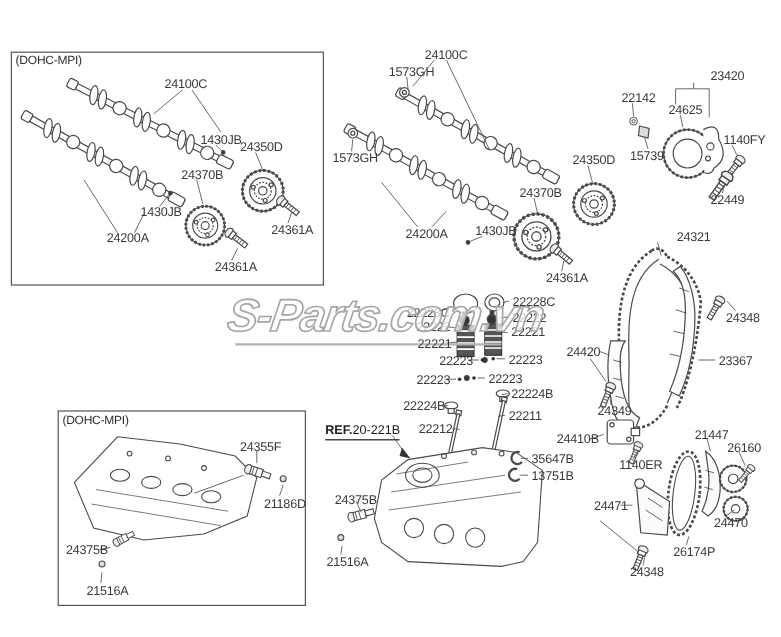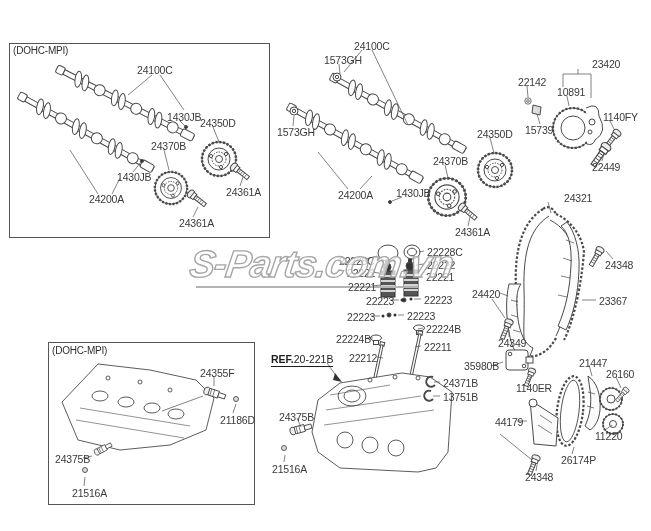--- a/index.html
+++ b/index.html
@@ -255,57 +255,57 @@
 <span class="lb" style="left:324px;top:55px">1573GH</span>
 <span class="lb" style="left:277px;top:127px">1573GH</span>
 <span class="lb" style="left:477px;top:129px">24350D</span>
 <span class="lb" style="left:433px;top:156px">24370B</span>
 <span class="lb" style="left:396px;top:188px">1430JB</span>
 <span class="lb" style="left:338px;top:190px">24200A</span>
 <span class="lb" style="left:455px;top:227px">24361A</span>
 
 <span class="lb" style="left:592px;top:59px">23420</span>
 <span class="lb" style="left:518px;top:77px">22142</span>
-<span class="lb" style="left:557px;top:87px">10891</span>
+<span class="lb" style="left:557px;top:87px">24625</span>
 <span class="lb" style="left:603px;top:112px">1140FY</span>
 <span class="lb" style="left:525px;top:125px">15739</span>
 <span class="lb" style="left:592px;top:162px">22449</span>
 
 <span class="lb" style="left:564px;top:193px">24321</span>
 <span class="lb" style="left:605px;top:260px">24348</span>
 <span class="lb" style="left:599px;top:296px">23367</span>
 <span class="lb" style="left:472px;top:289px">24420</span>
 <span class="lb" style="left:498px;top:338px">24349</span>
-<span class="lb" style="left:464px;top:361px">35980B</span>
+<span class="lb" style="left:464px;top:361px">24410B</span>
 <span class="lb" style="left:516px;top:383px">1140ER</span>
 
 <span class="lb" style="left:579px;top:358px">21447</span>
 <span class="lb" style="left:606px;top:369px">26160</span>
-<span class="lb" style="left:495px;top:417px">44179</span>
-<span class="lb" style="left:595px;top:431px">11220</span>
+<span class="lb" style="left:495px;top:417px">24471</span>
+<span class="lb" style="left:595px;top:431px">24470</span>
 <span class="lb" style="left:561px;top:455px">26174P</span>
 <span class="lb" style="left:525px;top:472px">24348</span>
 
 <span class="lb" style="left:427px;top:247px">22228C</span>
 <span class="lb" style="left:427px;top:260px">22222</span>
 <span class="lb" style="left:426px;top:272px">22221</span>
 <span class="lb" style="left:339px;top:256px">22228C</span>
 <span class="lb" style="left:347px;top:268px">22222</span>
 <span class="lb" style="left:348px;top:282px">22221</span>
 <span class="lb" style="left:366px;top:296px">22223</span>
 <span class="lb" style="left:424px;top:295px">22223</span>
 <span class="lb" style="left:347px;top:312px">22223</span>
 <span class="lb" style="left:407px;top:311px">22223</span>
 <span class="lb" style="left:426px;top:324px">22224B</span>
 <span class="lb" style="left:336px;top:334px">22224B</span>
 <span class="lb" style="left:424px;top:342px">22211</span>
 <span class="lb" style="left:349px;top:353px">22212</span>
 
 <span class="ref" style="left:271px;top:353px"><b>REF.</b><span>20-221B</span></span>
-<span class="lb" style="left:443px;top:378px">24371B</span>
+<span class="lb" style="left:443px;top:378px">35647B</span>
 <span class="lb" style="left:443px;top:392px">13751B</span>
 <span class="lb" style="left:279px;top:412px">24375B</span>
 <span class="lb" style="left:272px;top:464px">21516A</span>
 
 <span class="lb tag" style="left:52px;top:345px">(DOHC-MPI)</span>
 <span class="lb" style="left:200px;top:368px">24355F</span>
 <span class="lb" style="left:220px;top:415px">21186D</span>
 <span class="lb" style="left:55px;top:454px">24375B</span>
 <span class="lb" style="left:72px;top:488px">21516A</span>
 

